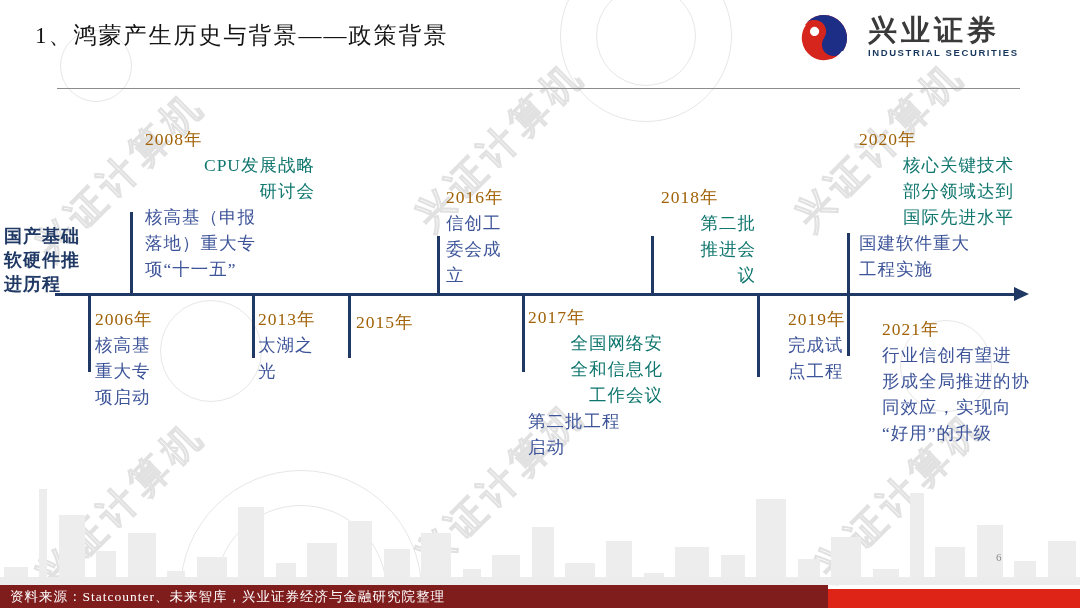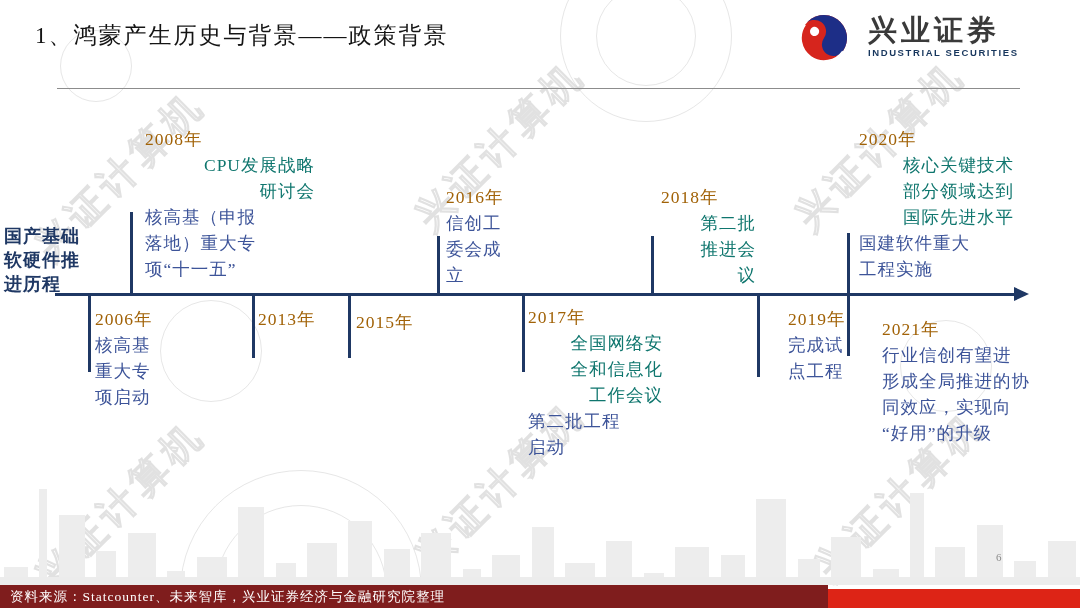--- a/index.html
+++ b/index.html
@@ -177,20 +177,22 @@
   <div class="event" style="left:95px;top:306px;width:85px">
     <div class="year">2006年</div>
     <div class="desc black"></div>
     <div class="desc blue">核高基
 重大专
 项启动</div>
   </div>
   <div class="event" style="left:258px;top:306px;width:85px">
     <div class="year">2013年</div>
     <div class="desc black"></div>
+    <div class="desc blue">太湖之
+光</div>
   </div>
   <div class="event" style="left:356px;top:309px;width:85px">
     <div class="year">2015年</div>
     <div class="desc black"></div>
   </div>
   <div class="event" style="left:528px;top:304px;width:135px">
     <div class="year">2017年</div>
     <div class="desc black">全国网络安
 全和信息化
 工作会议</div>

